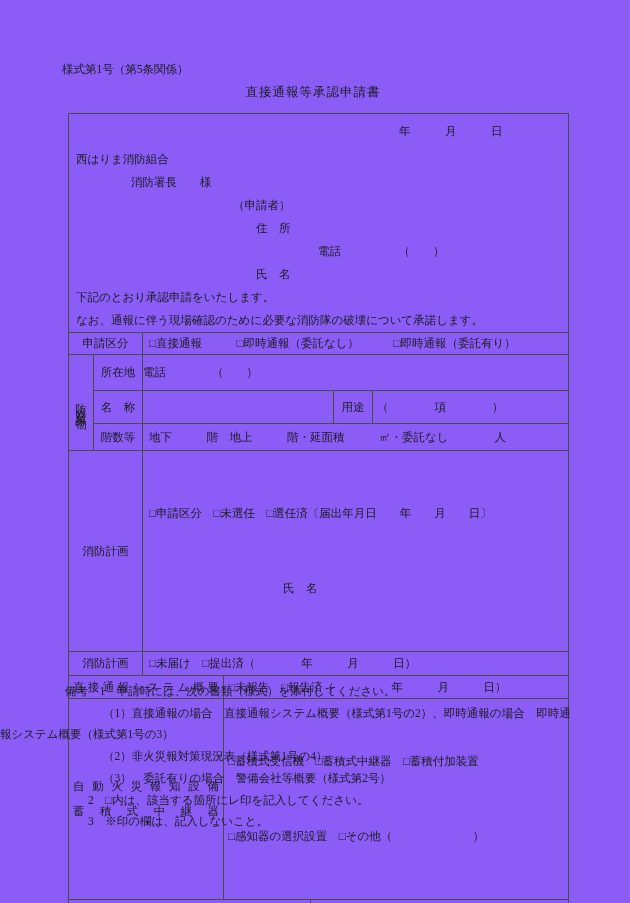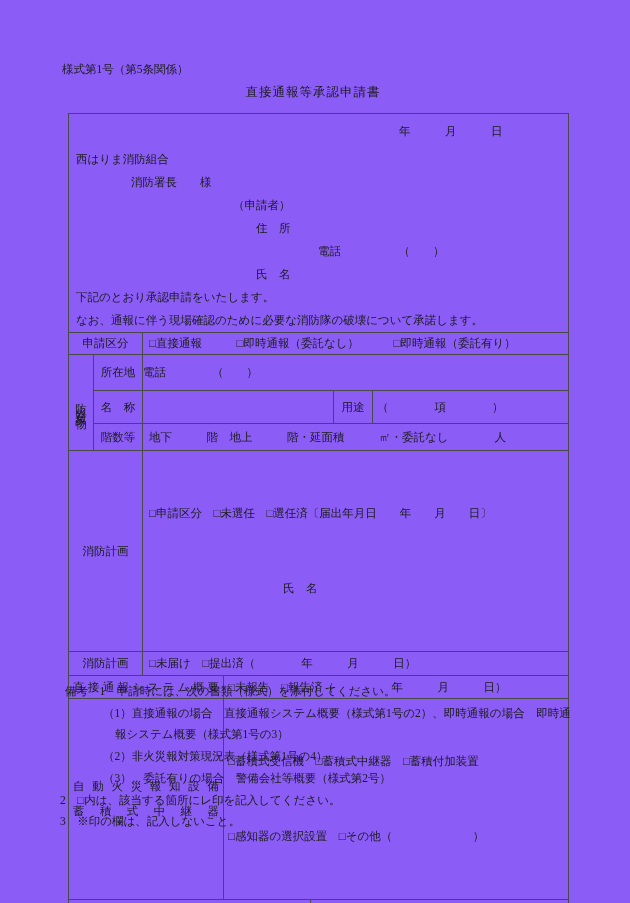--- a/index.html
+++ b/index.html
@@ -57,22 +57,22 @@
     letter-spacing:4px;
     margin:0 auto;
     line-height:24px;
   }
   .center-hdr{text-align:center;white-space:pre;}
 
   .notes{position:absolute;left:0;top:681px;width:630px;line-height:21.7px;}
   .note-line{white-space:pre;}
   .pl65{padding-left:65px;}
   .pl103{padding-left:103px;}
-  .pl115{padding-left:115px;}
-  .pl105{padding-left:60px;}
+  .pl115{}
+  .pl105{padding-left:88px;}
 </style>
 </head>
 <body>
 
 <div class="page">
 
   <div class="abs form-number">様式第1号（第5条関係）</div>
   <div class="abs page-title">直接通報等承認申請書</div>
 
   <table class="form-table">

